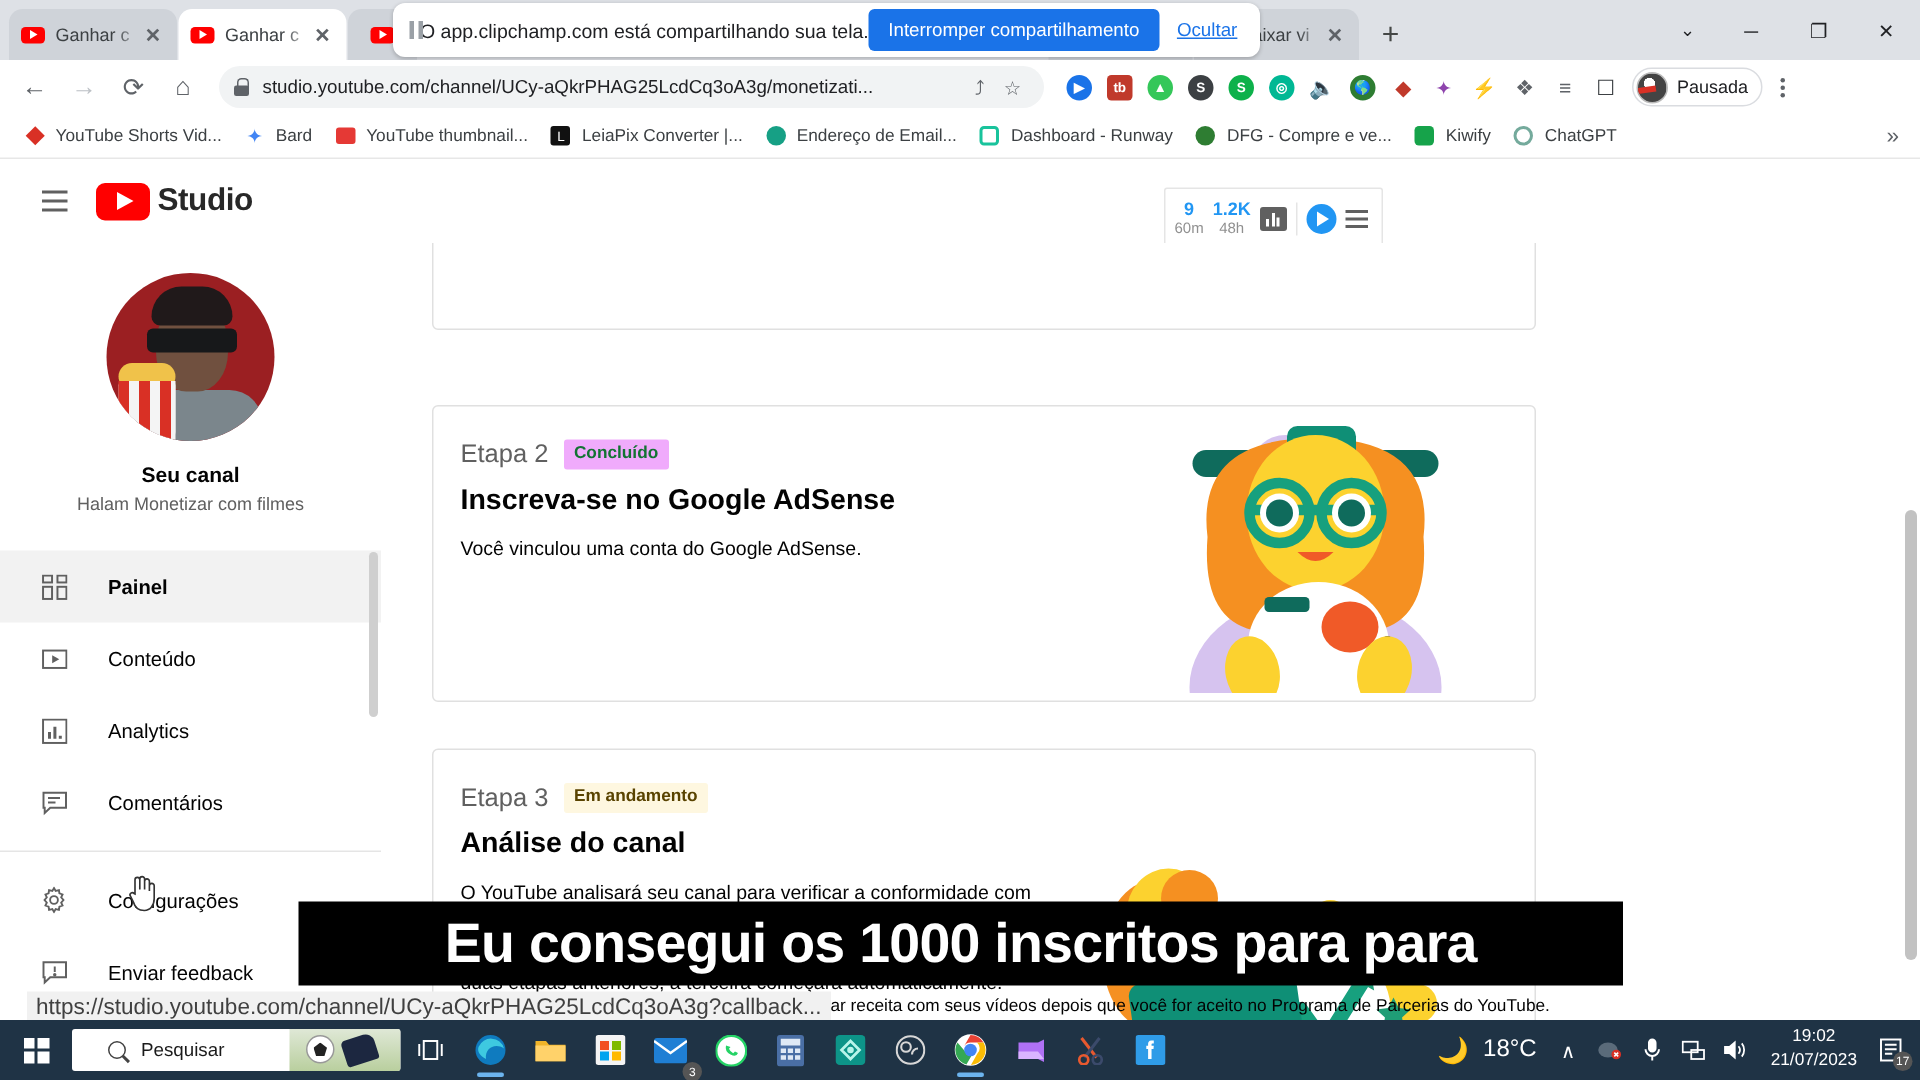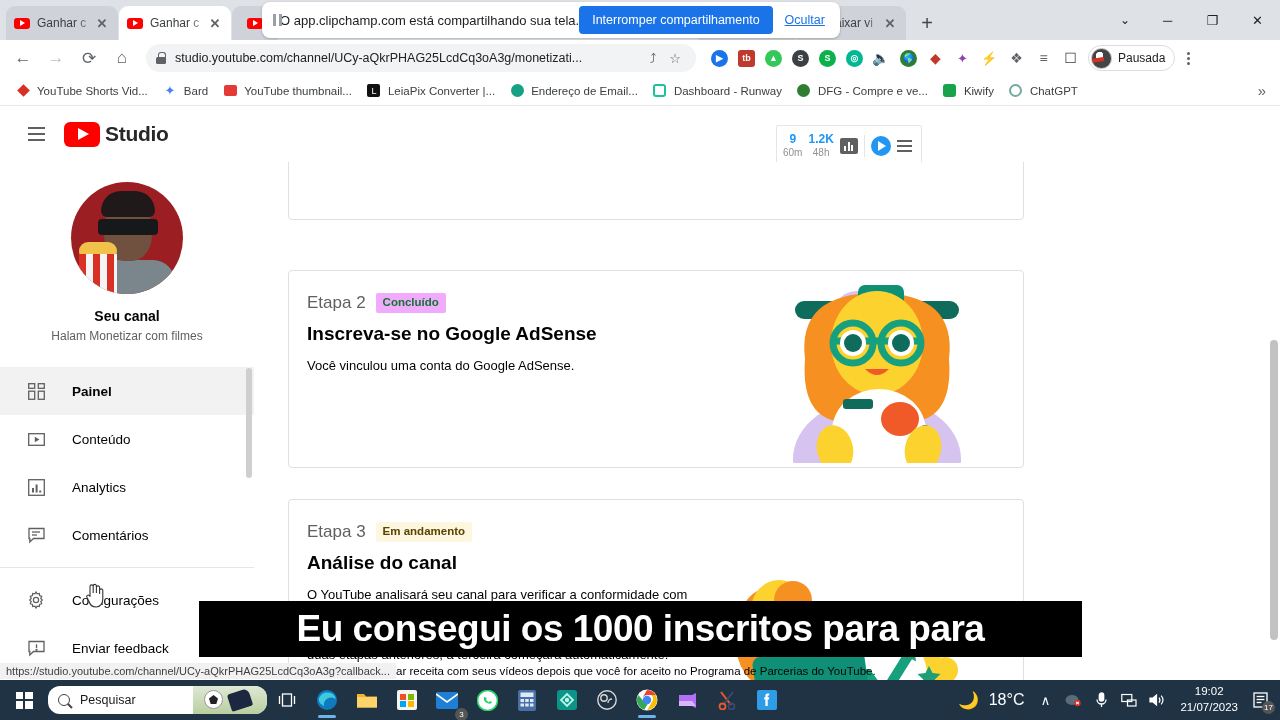--- a/index.html
+++ b/index.html
@@ -388,39 +388,39 @@
     color: #fff; font-size: 37px; font-weight: bold; letter-spacing: -.5px;
     white-space: nowrap;
   }
 
   
   .statusbar {
     position: absolute; left: 0; top: 662px; width: 1280px; height: 18px;
     display: flex; align-items: center; z-index: 55;
   }
   .status-url {
-    background: #f1f1f1; font-size: 11px; color: #404040;
-    padding: 2px 6px; white-space: nowrap;
+    background: #f1f1f1; font-size: 15px; color: #404040;
+    padding: 2px 6px; white-space: nowrap; margin-left: 18px;
   }
   .status-tail { font-size: 11.5px; color: #030303; margin-left: 0; white-space: nowrap;}
 
   
   .taskbar {
     position: absolute; left: 0; top: 680px; width: 1280px; height: 40px;
     background: #1f3345; display: flex; align-items: center; z-index: 70;
   }
   .start-btn {
     width: 48px; height: 40px; display: flex; align-items: center; justify-content: center;
   }
   .win-logo { width: 17px; height: 17px; display: grid; grid-template-columns: 1fr 1fr;
     grid-template-rows: 1fr 1fr; gap: 2px; }
   .win-logo i { background: #fff; display: block; }
   .tb-search {
-    width: 219px; height: 28px; background: #fff; border-radius: 12px;
-    display: flex; align-items: center; padding: 0 10px; position: relative;
+    width: 219px; height: 28px; background: #fff; border-radius: 2px;
+    display: flex; align-items: center; padding: 0 24px; position: relative;
     overflow: hidden;
   }
   .tb-search .s-ico {
     width: 12px; height: 12px; border: 1.6px solid #444; border-radius: 50%;
     position: relative; margin-right: 10px; flex: 0 0 12px;
   }
   .tb-search .s-ico::after {
     content:""; position:absolute; right:-4px; bottom:-2px; width:6px; height:1.6px;
     background:#444; transform: rotate(45deg);
   }

